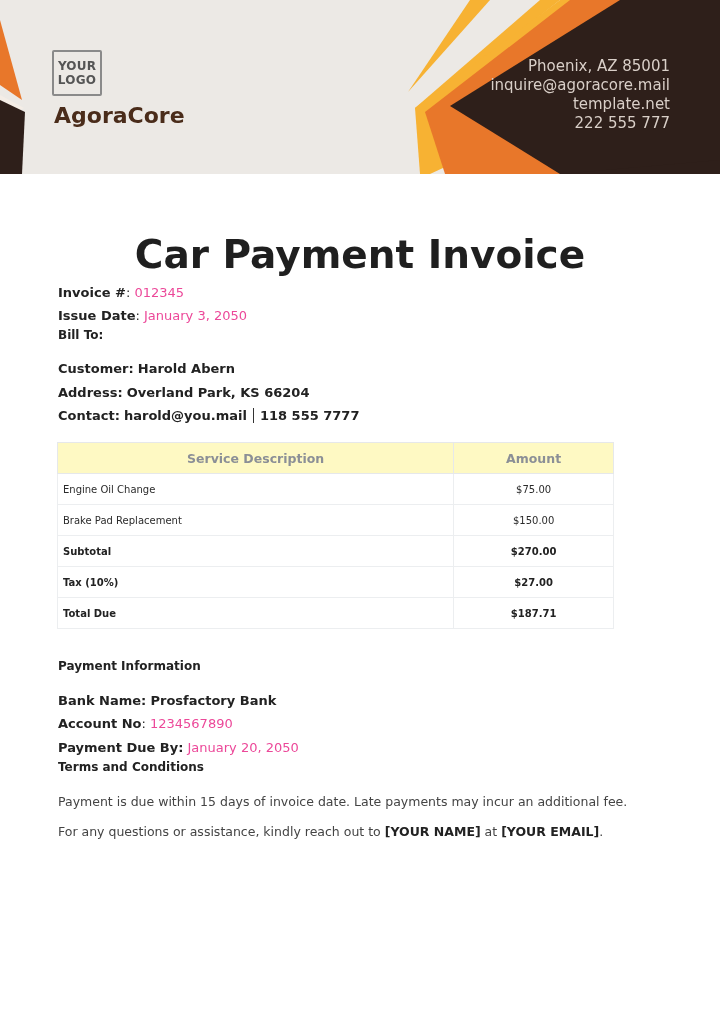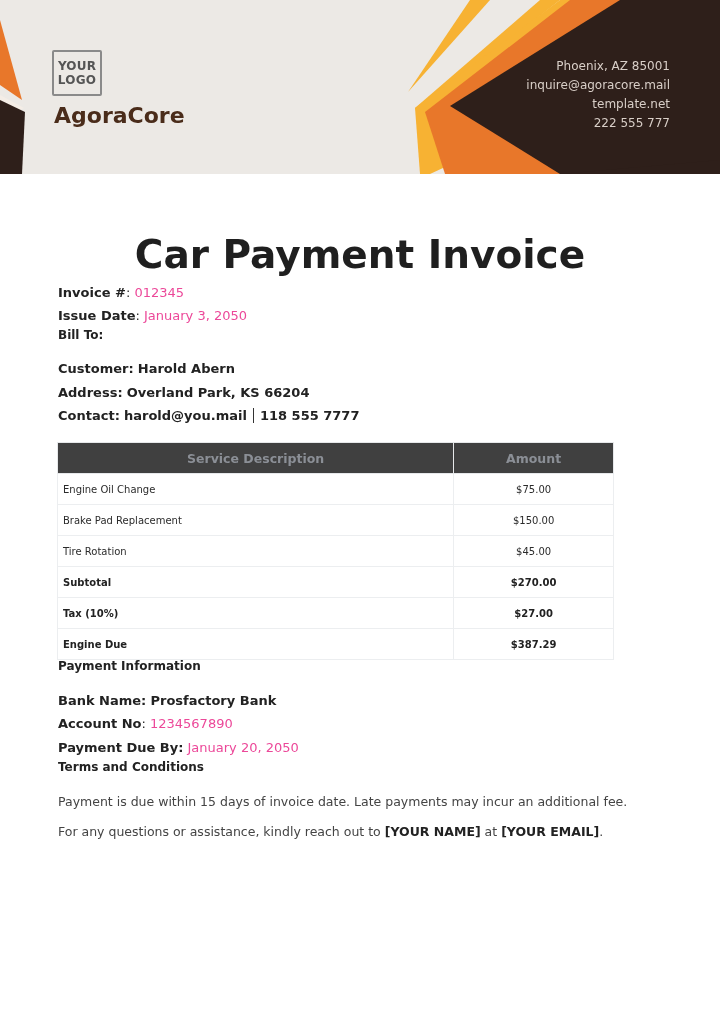--- a/index.html
+++ b/index.html
@@ -5,31 +5,31 @@
     * { margin: 0; padding: 0; box-sizing: border-box; }
     html, body { width: 720px; height: 1019px; background: #ffffff; overflow: hidden; }
     body { font-family: "Liberation Sans", "DejaVu Sans", sans-serif; color: #2b2b2b; position: relative; }
 
     .header { position: absolute; left: 0; top: 0; width: 720px; height: 174px; background: #ece9e5; overflow: hidden; }
     .header svg.bg { position: absolute; left: 0; top: 0; width: 720px; height: 174px; }
     .logo-box { position: absolute; left: 52px; top: 50px; width: 50px; height: 46px; border: 2px solid #8a8a8a; border-radius: 2px;
       display: flex; flex-direction: column; align-items: center; justify-content: center; }
     .logo-box span { font-family: "DejaVu Sans", sans-serif; font-size: 12px; line-height: 14px; color: #555; font-weight: bold; letter-spacing: 0.2px; }
     .brand { position: absolute; left: 54px; top: 103px; font-family: "DejaVu Sans", sans-serif; font-weight: bold; font-size: 22px; color: #4a2c1a; }
-    .contact { position: absolute; right: 50px; top: 57px; text-align: right; font-size: 12px; line-height: 19px; color: #d9cfc8; font-family: "DejaVu Sans", sans-serif; }
+    .contact { position: absolute; right: 50px; top: 57px; text-align: right; font-size: 15px; line-height: 19px; color: #d9cfc8; font-family: "DejaVu Sans", sans-serif; }
 
     .title { position: absolute; left: 0; width: 720px; top: 232px; text-align: center; font-size: 39px; color: #1f1f1f; font-family: "DejaVu Sans", sans-serif; }
     .line { font-size: 13px; color: #2b2b2b; position: absolute; left: 58px; white-space: nowrap; font-family: "DejaVu Sans", sans-serif; }
     .line b { font-weight: bold; color: #222; }
     .line .val { color: #ec4899; }
     .section-h { position: absolute; left: 58px; font-size: 12px; font-weight: bold; color: #222; font-family: "DejaVu Sans", sans-serif; }
     .sep { display: inline-block; width: 1px; height: 15px; background: #333; vertical-align: -3px; margin: 0 6px; }
 
     table.items { position: absolute; left: 57px; top: 442px; width: 557px; border-collapse: collapse; font-family: "DejaVu Sans", sans-serif; }
-    table.items th { background: #404040; color: #8b8f96; font-weight: bold; font-size: 12.5px; height: 31px; border: 1px solid #e6e8ea; }
+    table.items th { background: #fef9c3; color: #8b8f96; font-weight: bold; font-size: 12.5px; height: 31px; border: 1px solid #e6e8ea; }
     table.items td { font-size: 10px; height: 31px; border: 1px solid #eceef0; color: #2b2b2b; }
     table.items td.desc { padding-left: 5px; }
     table.items td.amt { text-align: center; }
     table.items tr.bold td { font-weight: bold; color: #222; }
     table.items col.c1 { width: 397px; }
     table.items col.c2 { width: 160px; }
 
     .para { position: absolute; left: 58px; font-size: 12.5px; color: #444; font-family: "DejaVu Sans", sans-serif; white-space: nowrap; }
     .para b { color: #222; }
   </style>
@@ -99,35 +99,31 @@
   </thead>
   <tbody>
     <tr>
       <td class="desc">Engine Oil Change</td>
       <td class="amt">$75.00</td>
     </tr>
     <tr>
       <td class="desc">Brake Pad Replacement</td>
       <td class="amt">$150.00</td>
     </tr>
-    <tr>
-      <td class="desc">Tire Rotation</td>
-      <td class="amt">$45.00</td>
-    </tr>
     <tr class="bold">
       <td class="desc">Subtotal</td>
       <td class="amt">$270.00</td>
     </tr>
     <tr class="bold">
       <td class="desc">Tax (10%)</td>
       <td class="amt">$27.00</td>
     </tr>
     <tr class="bold">
-      <td class="desc">Engine Due</td>
-      <td class="amt">$387.29</td>
+      <td class="desc">Total Due</td>
+      <td class="amt">$187.71</td>
     </tr>
   </tbody>
 </table>
 
 <div class="section-h" style="top:659px;">Payment Information</div>
 
 <div class="line" style="top:693px;">
   <b>Bank Name:</b> <b>Prosfactory Bank</b>
 </div>
 <div class="line" style="top:716px;">

